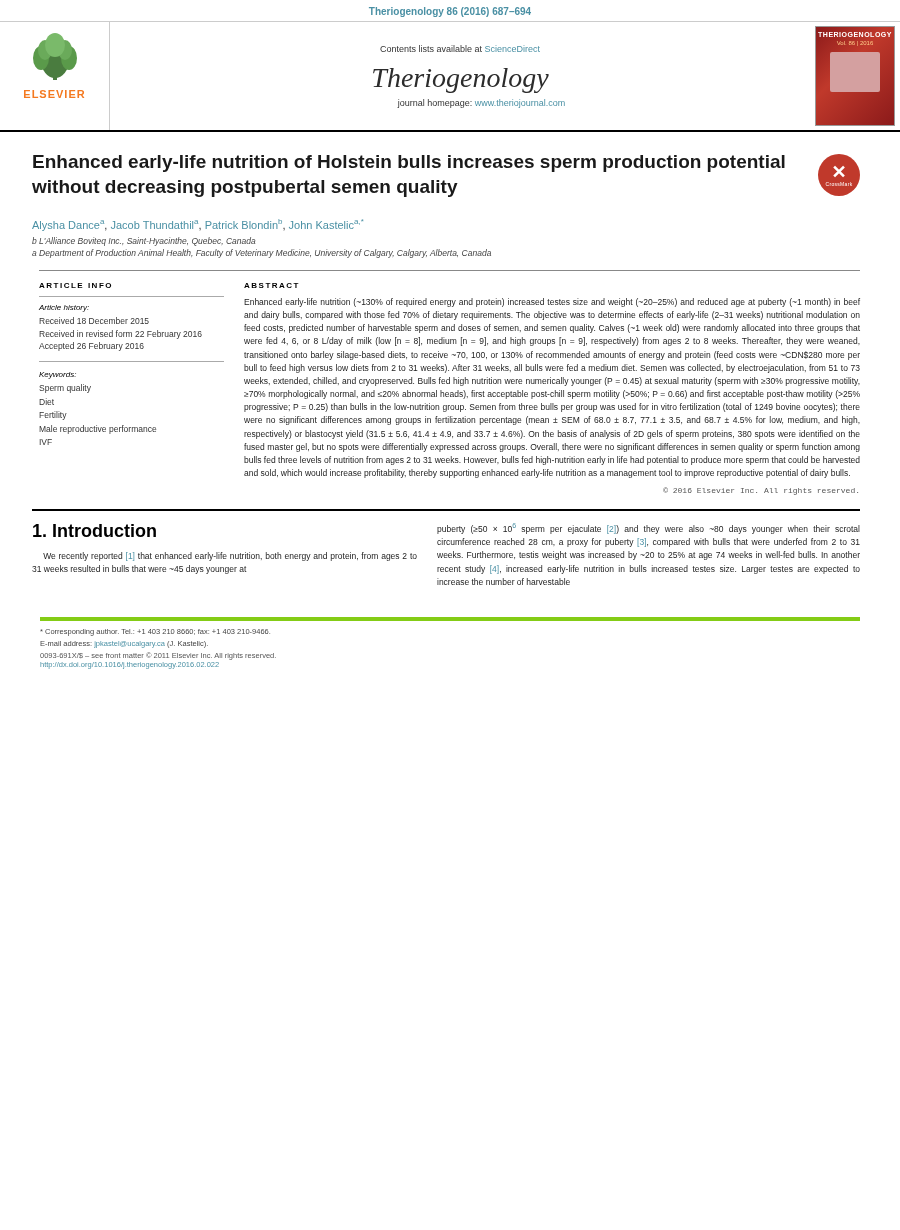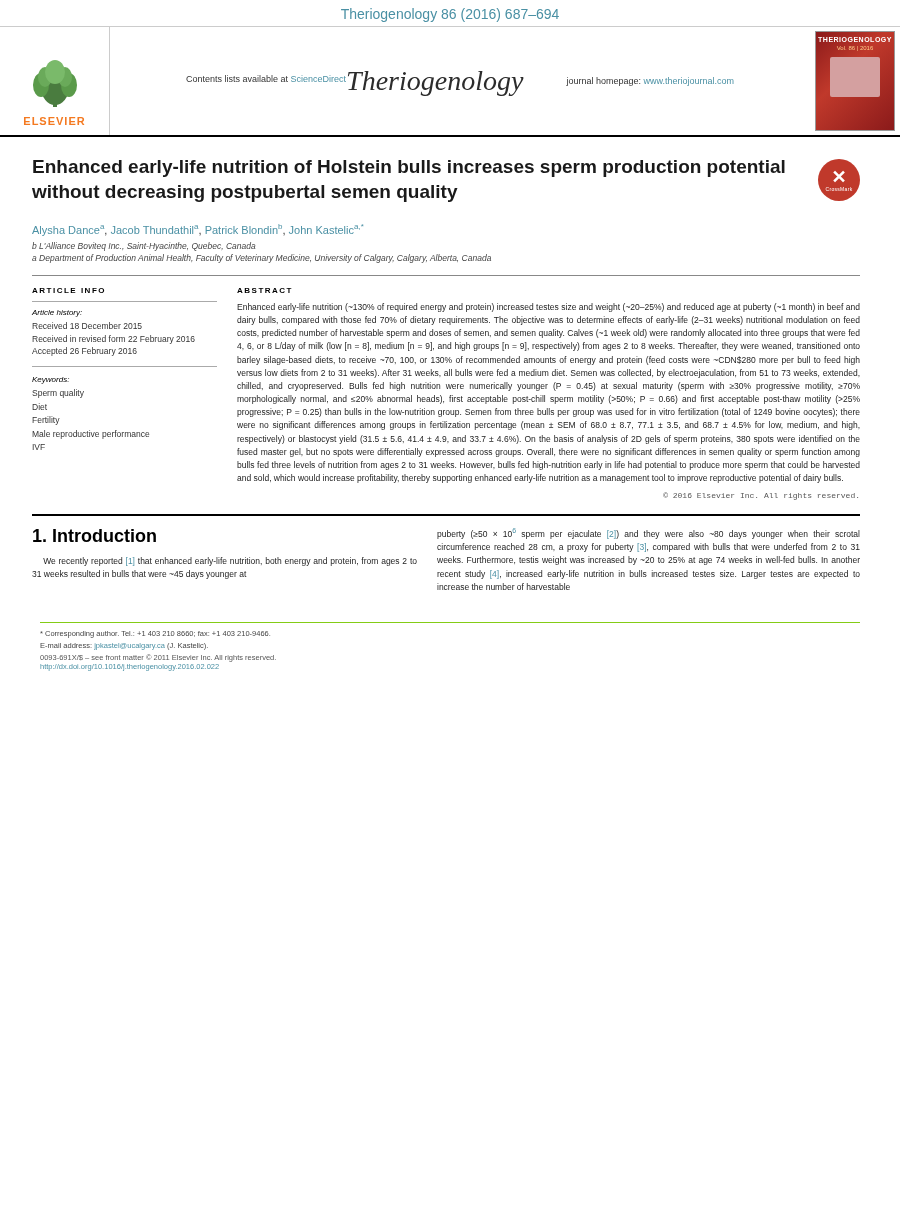--- a/index.html
+++ b/index.html
@@ -19,54 +19,56 @@
     }
     
     .top-bar {
       text-align: center;
       padding: 6px 0 4px 0;
       border-bottom: 1px solid #ccc;
     }
     .top-bar a, .top-bar-link {
       color: #4a90a4;
       text-decoration: none;
-      font-size: 14px;
-      font-family: Arial, sans-serif;
+      font-size: 10px;
+      font-family: Arial, sans-serif;
+      font-weight: bold;
     }
     
     .journal-header {
       display: flex;
       align-items: stretch;
       border-bottom: 2px solid #000;
       min-height: 110px;
     }
     .elsevier-logo-area {
       width: 110px;
       display: flex;
       flex-direction: column;
       align-items: center;
-      justify-content: flex-end;
+      justify-content: flex-start;
       border-right: 1px solid #ccc;
       padding: 8px;
     }
     .elsevier-tree {
       width: 60px;
       height: 55px;
     }
     .elsevier-text {
       font-family: Arial, sans-serif;
       font-size: 11px;
       font-weight: bold;
       color: #f47920;
       letter-spacing: 1px;
       margin-top: 3px;
     }
     .journal-title-area {
       flex: 1;
       display: flex;
+      flex-direction: column;
       align-items: center;
       justify-content: center;
       padding: 8px 10px;
     }
     .sciencedirect-line {
       font-family: Arial, sans-serif;
       font-size: 9px;
       color: #333;
       margin-bottom: 4px;
     }
@@ -210,20 +212,21 @@
       font-style: italic;
       line-height: 1.4;
     }
 
     
     .two-col {
       display: flex;
       gap: 20px;
       border-top: 1px solid #888;
       padding-top: 10px;
+      margin-left: 7px;
     }
     .left-col {
       width: 185px;
       flex-shrink: 0;
     }
     .right-col {
       flex: 1;
     }
 
     
@@ -316,21 +319,21 @@
       font-size: 7px;
       color: #4a90a4;
       vertical-align: super;
     }
     .ref-link {
       color: #4a90a4;
     }
 
     
     .footer {
-      border-top: 1px solid #84cc16;
+      border-top: 4px solid #84cc16;
       margin: 10px 40px 0 40px;
       padding: 6px 0;
       font-size: 7.5px;
       font-family: Arial, sans-serif;
       color: #444;
     }
     .footer-footnote {
       margin-bottom: 3px;
     }
     .footer-issn {

